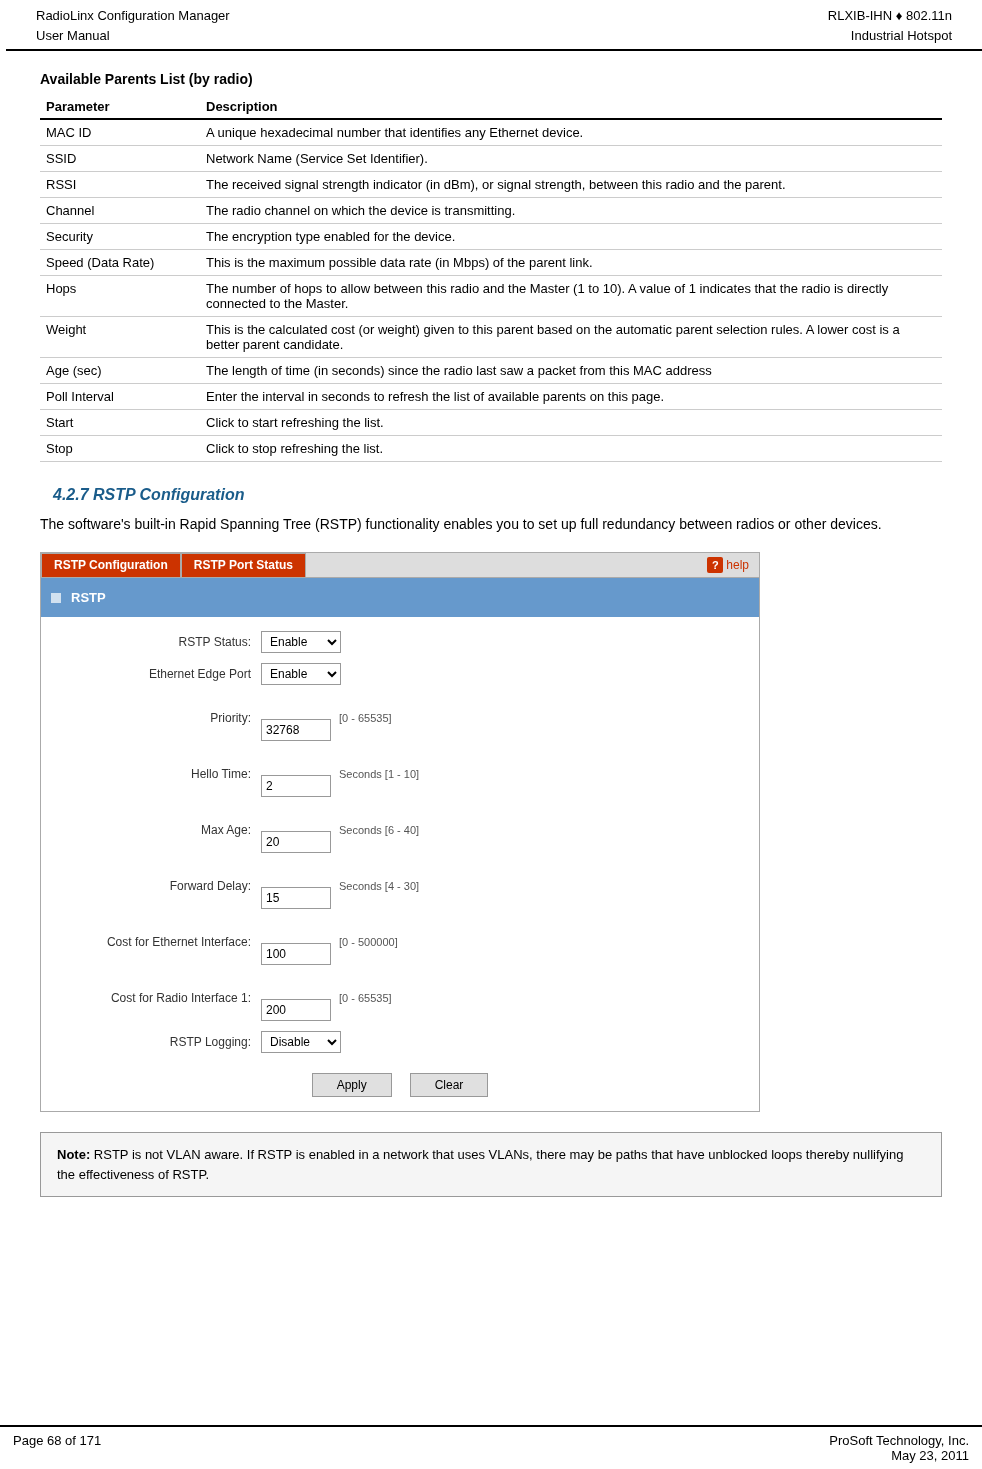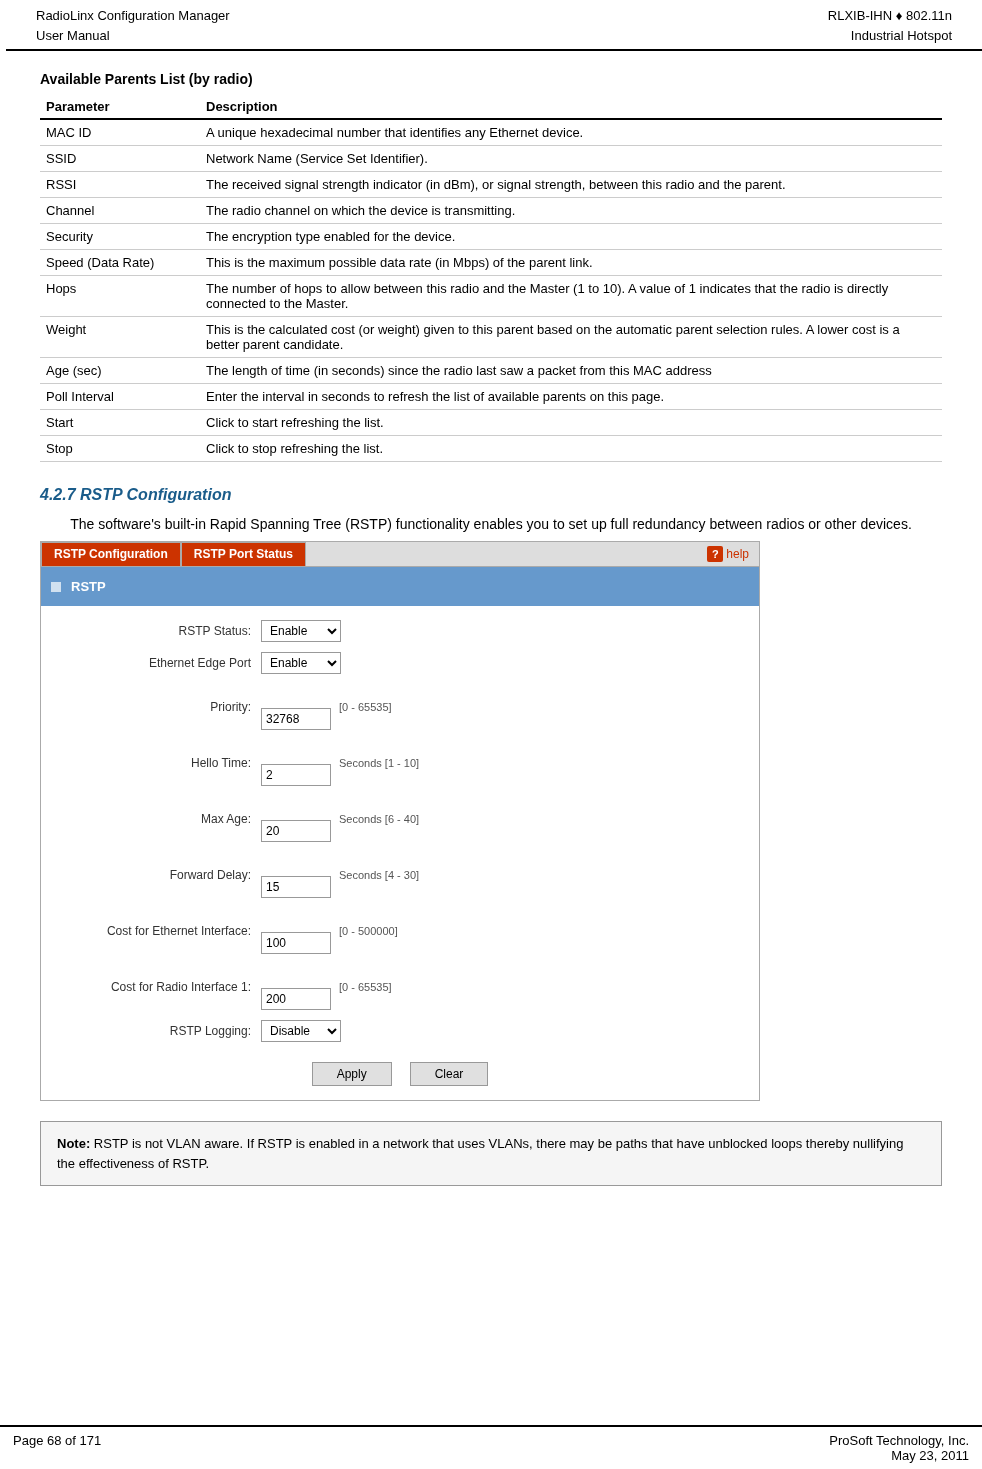--- a/index.html
+++ b/index.html
@@ -60,26 +60,26 @@
       white-space: nowrap;
     }
 
     
     .section-42 {
       font-size: 16px;
       font-weight: bold;
       font-style: italic;
       color: #1a5c8a;
       margin-bottom: 10px;
+      margin-left: 13px;
     }
     .section-42-text {
       font-size: 14px;
-      margin-bottom: 6px;
+      margin-bottom: 17px;
       line-height: 1.5;
-      text-align: center;
     }
 
     
     .rstp-panel {
       border: 1px solid #aaa;
       background: #fff;
       width: 720px;
       margin-bottom: 20px;
     }
     .rstp-tab {

